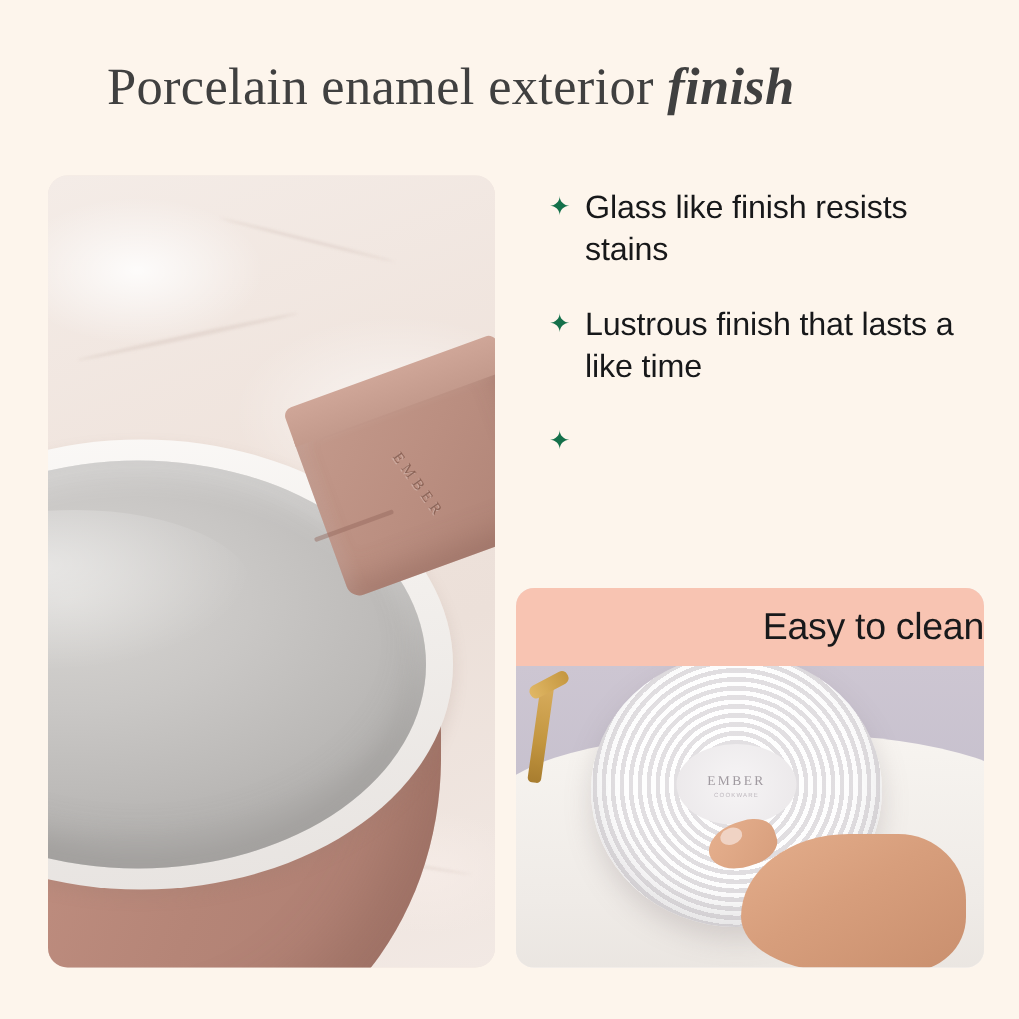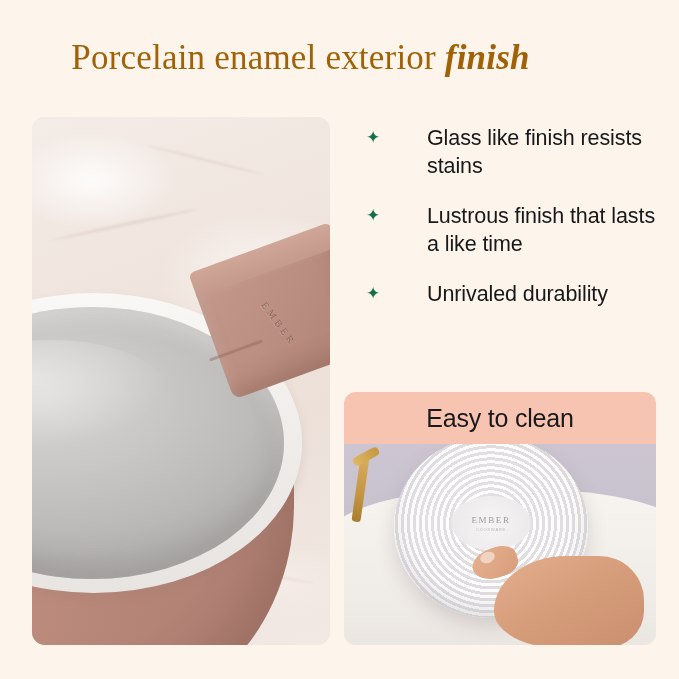--- a/index.html
+++ b/index.html
@@ -18,21 +18,21 @@
   
   .headline {
     position: absolute;
     left: 0;
     top: 36px;
     width: 601px;
     text-align: center;
     font-family: "Liberation Serif", serif;
     font-size: 35px;
     line-height: 44px;
-    color: #a16207;
+    color: #404040;
     letter-spacing: 0.2px;
     white-space: nowrap;
   }
   .headline .accent {
     font-style: italic;
     font-weight: bold;
   }
 
   
   .hero-photo {
@@ -177,21 +177,20 @@
     font-size: 17px;
     line-height: 27px;
     color: #14704a;
     text-align: left;
   }
   .feature-text {
     font-size: 21.5px;
     line-height: 28px;
     color: #17181a;
     letter-spacing: -0.1px;
-    margin-left: 37px;
   }
 
   
   .clean-panel {
     position: absolute;
     left: 344px;
     top: 392px;
     width: 312px;
     height: 253px;
     border-radius: 12px;
@@ -200,21 +199,21 @@
   }
   .clean-banner {
     position: absolute;
     left: 0;
     top: 0;
     width: 312px;
     height: 52px;
     background: #f8c4b2;
     display: flex;
     align-items: center;
-    justify-content: center;
+    justify-content: flex-end;
   }
   .clean-banner-text {
     font-size: 25px;
     color: #18191b;
     letter-spacing: -0.2px;
   }
   .clean-photo {
     position: absolute;
     left: 0;
     top: 52px;
@@ -358,21 +357,20 @@
   <div class="feature-item">
     <span class="feature-bullet">✦</span>
     <span class="feature-text">Glass like finish resists stains</span>
   </div>
   <div class="feature-item">
     <span class="feature-bullet">✦</span>
     <span class="feature-text">Lustrous finish that lasts a like time</span>
   </div>
   <div class="feature-item">
     <span class="feature-bullet">✦</span>
-    <span class="feature-text">Unrivaled durability</span>
   </div>
 </div>
 
 <div class="clean-panel">
   <div class="clean-banner">
     <span class="clean-banner-text">Easy to clean</span>
   </div>
   <div class="clean-photo">
     <div class="sink"></div>
     <div class="faucet-stem"></div>

